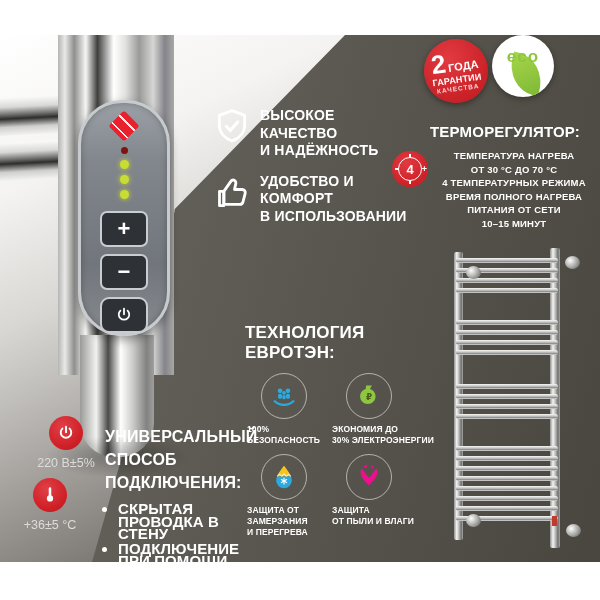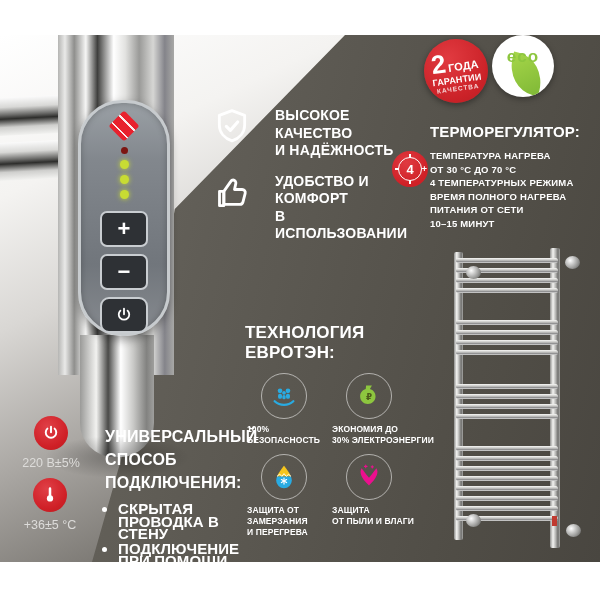--- a/index.html
+++ b/index.html
@@ -46,50 +46,50 @@
   .bw-word3{font-size:6.5px;font-weight:bold;margin-top:1px;letter-spacing:1px;color:#f6d3d4;}
   .badge-eco{position:absolute;left:492px;top:0px;width:62px;height:62px;border-radius:50%;background:#fff;
        overflow:hidden;box-shadow:0 2px 6px rgba(0,0,0,.35);}
   .eco-leaf{position:absolute;left:17px;top:20px;width:34px;height:38px;border-radius:0 85% 0 85%;
        transform:rotate(14deg);background:linear-gradient(140deg,#a6d649,#7fb836);}
   .eco-text{position:absolute;left:0;top:12px;width:100%;text-align:center;color:#8dc63f;
        font-size:17px;font-weight:bold;letter-spacing:1px;}
   
   .thermo{position:absolute;left:430px;top:88px;width:168px;color:#fff;}
   .thermo-title{font-size:15px;font-weight:bold;letter-spacing:.2px;}
-  .thermo-lines{margin-top:9px;}
+  .thermo-lines{margin-top:9px;text-align:center;}
   .thermo-lines div{font-size:9.5px;font-weight:bold;line-height:13.5px;letter-spacing:.2px;}
   .dial4{position:absolute;left:392px;top:116px;width:36px;height:36px;border-radius:50%;
        background:radial-gradient(circle at 40% 32%,#e03a41,#cf2026 70%);display:flex;align-items:center;justify-content:center;}
   .dial4-ring{width:22px;height:22px;border:1.5px solid #fff;border-radius:50%;display:flex;align-items:center;justify-content:center;
        color:#fff;font-size:13px;font-weight:bold;}
   .dial4 .tick{position:absolute;background:#fff;}
   .dial4 .t-n{left:17px;top:3px;width:2px;height:4px;}
   .dial4 .t-s{left:17px;top:29px;width:2px;height:4px;}
   .dial4 .t-w{left:3px;top:17px;width:4px;height:2px;}
   .dial4 .plus{position:absolute;right:1px;top:13px;color:#fff;font-size:9px;font-weight:bold;}
   
   .features{position:absolute;left:212px;top:72px;width:200px;}
   .feature{display:flex;margin-bottom:13px;}
   .f-icon{width:40px;height:40px;flex:0 0 40px;}
-  .f-text{margin-left:23px;color:#fff;font-size:14px;font-weight:bold;line-height:17.5px;letter-spacing:.2px;}
+  .f-text{margin-left:8px;color:#fff;font-size:14px;font-weight:bold;line-height:17.5px;letter-spacing:.2px;}
   
   .tech-title{position:absolute;left:245px;top:288px;color:#fff;font-size:17px;font-weight:bold;line-height:20px;letter-spacing:.2px;}
   .tech-item{position:absolute;width:100px;}
   .tech-ring{width:44px;height:44px;border:1.5px solid rgba(255,255,255,.55);border-radius:50%;
        margin-left:20px;display:flex;align-items:center;justify-content:center;}
   .tech-label{margin-top:5px;padding-left:6px;color:#fff;font-size:8.5px;font-weight:bold;line-height:11px;white-space:nowrap;letter-spacing:.1px;}
   .ti-0{left:241px;top:338px;} .ti-1{left:326px;top:338px;} .ti-2{left:241px;top:419px;} .ti-3{left:326px;top:419px;}
   
   .spec{position:absolute;width:100px;text-align:center;}
   .spec-circle{width:34px;height:34px;border-radius:50%;margin:0 auto;
        background:radial-gradient(circle at 40% 32%,#e04047,#cf1f26 65%,#b81b20);
        display:flex;align-items:center;justify-content:center;}
   .spec-value{margin-top:6px;color:#dddcda;font-size:12.5px;}
-  .spec-voltage{left:1px;top:381px;} .spec-temp{left:0;top:443px;}
+  .spec-voltage{left:16px;top:381px;} .spec-temp{left:0;top:443px;}
   
   .connection{position:absolute;left:105px;top:390px;width:165px;color:#fff;}
   .conn-title{font-size:16px;font-weight:bold;line-height:23px;letter-spacing:.2px;}
   .conn-list{margin:9px 0 0 0;padding:0 0 0 13px;}
   .conn-list li{font-size:15px;font-weight:bold;line-height:12.5px;letter-spacing:.1px;margin-bottom:2px;}
   
   .ladder{position:absolute;left:440px;top:213px;width:155px;height:312px;}
   .rail{position:absolute;background:linear-gradient(90deg,#8e8e8c,#f4f4f2 30%,#b9b9b7 55%,#6f6f6d 80%,#a9a9a7 100%);
        border-radius:2px;}
   .rail-left{left:14px;top:4px;width:9px;height:288px;}

